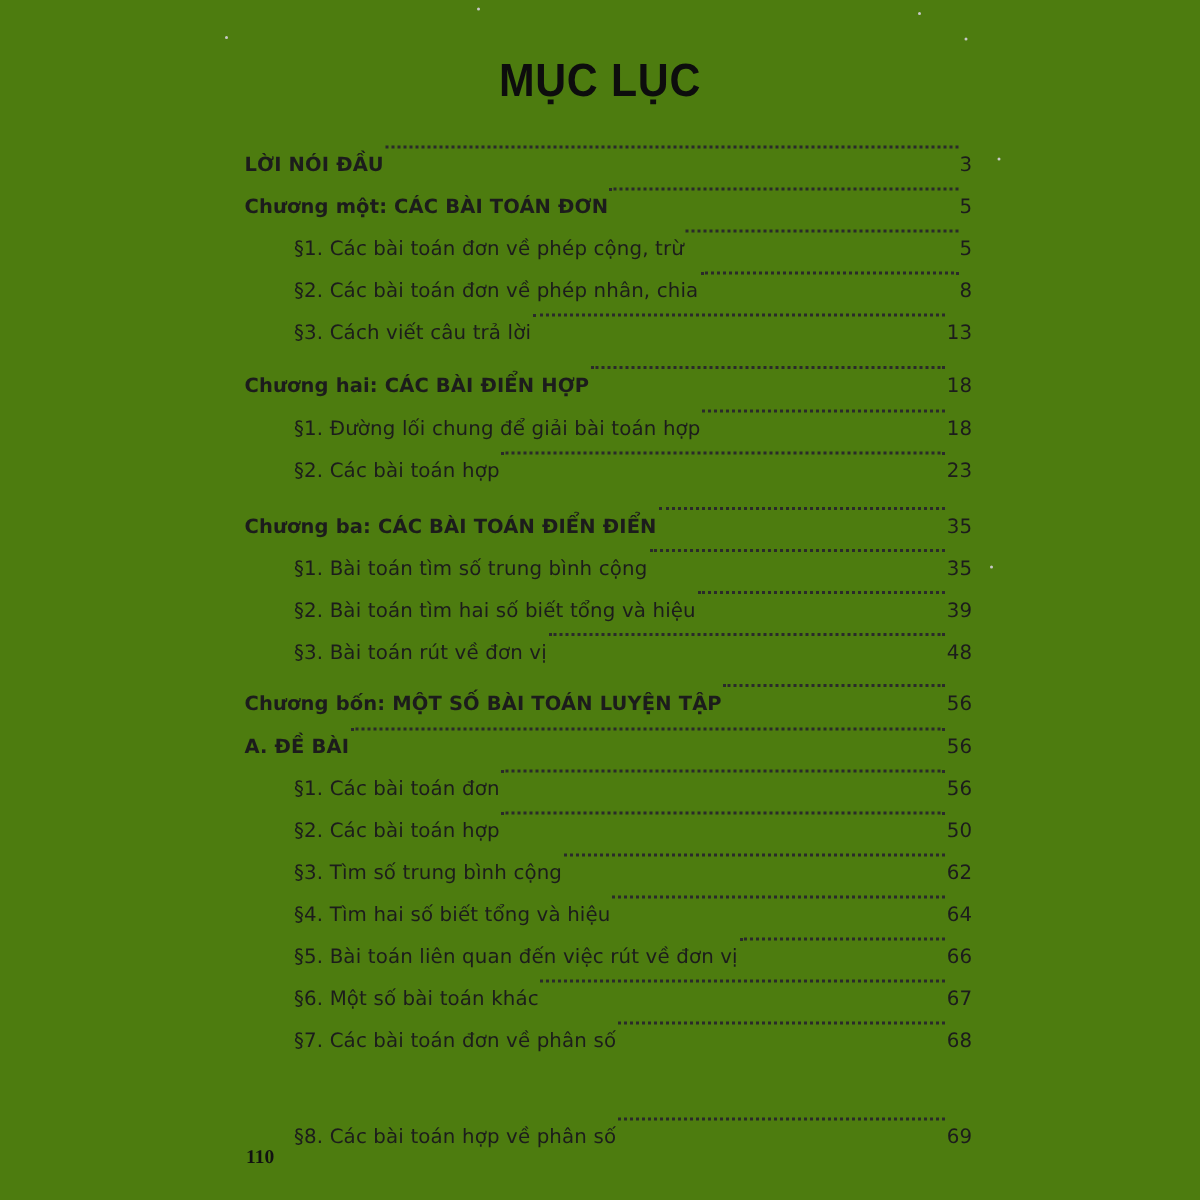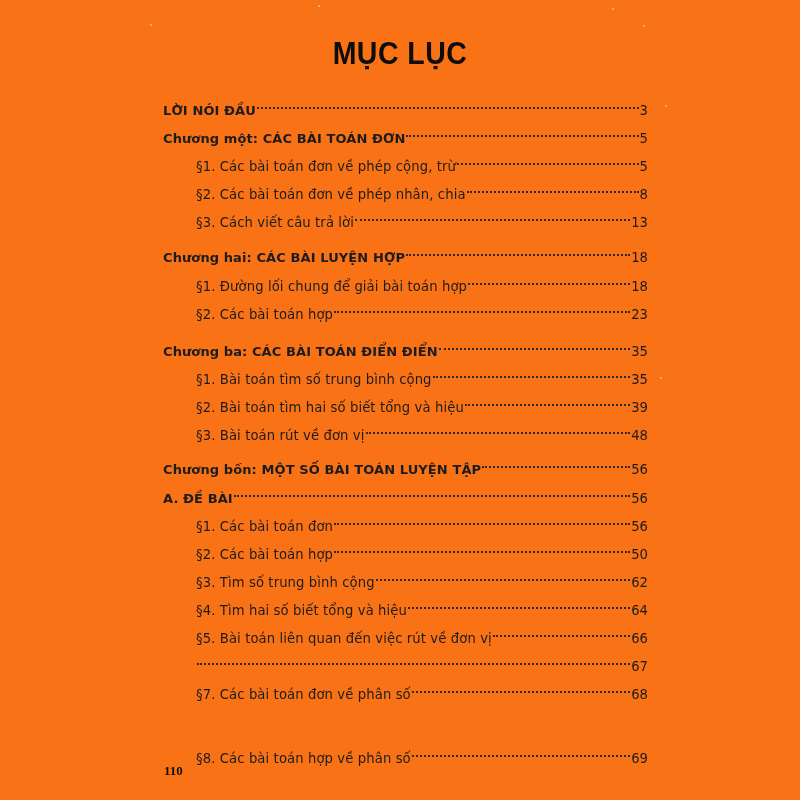--- a/index.html
+++ b/index.html
@@ -12,41 +12,41 @@
     height: 800px;
     position: relative;
     overflow: hidden;
     font-family: "DejaVu Sans", "Liberation Sans", sans-serif;
     color: #1a1a1a;
   }
   .page {
     position: absolute;
     left: 0; top: 0;
     width: 800px; height: 800px;
-    background: #f97316;
+    background: #4d7c0f;
   }
   .title {
     position: absolute;
     left: 0; width: 800px;
     top: 36px;
     text-align: center;
     font-family: "Liberation Sans", sans-serif;
     font-weight: bold;
     font-size: 31px;
     letter-spacing: 0.5px;
     color: #0d0d0d;
     transform: scaleX(0.92);
   }
   .toc-row {
     position: absolute;
     left: 163px;
     width: 485px;
     height: 22px;
     display: flex;
-    align-items: center;
+    align-items: flex-start;
     font-size: 13.2px;
     line-height: 22px;
     white-space: nowrap;
   }
   .toc-row.sub {
     left: 196px;
     width: 452px;
   }
   .toc-row.head .toc-label {
     font-weight: bold;
@@ -121,21 +121,21 @@
       <span class="toc-page">8</span>
     </div>
 
     <div class="toc-row sub" style="top:212px">
       <span class="toc-label">§3. Cách viết câu trả lời</span>
       <span class="toc-leader"></span>
       <span class="toc-page">13</span>
     </div>
 
     <div class="toc-row head" style="top:247px">
-      <span class="toc-label">Chương hai: CÁC BÀI LUYỆN HỢP</span>
+      <span class="toc-label">Chương hai: CÁC BÀI ĐIỂN HỢP</span>
       <span class="toc-leader"></span>
       <span class="toc-page">18</span>
     </div>
 
     <div class="toc-row sub" style="top:276px">
       <span class="toc-label">§1. Đường lối chung để giải bài toán hợp</span>
       <span class="toc-leader"></span>
       <span class="toc-page">18</span>
     </div>
 
@@ -205,20 +205,21 @@
       <span class="toc-page">64</span>
     </div>
 
     <div class="toc-row sub" style="top:628px">
       <span class="toc-label">§5. Bài toán liên quan đến việc rút về đơn vị</span>
       <span class="toc-leader"></span>
       <span class="toc-page">66</span>
     </div>
 
     <div class="toc-row sub" style="top:656px">
+      <span class="toc-label">§6. Một số bài toán khác</span>
       <span class="toc-leader"></span>
       <span class="toc-page">67</span>
     </div>
 
     <div class="toc-row sub" style="top:684px">
       <span class="toc-label">§7. Các bài toán đơn về phân số</span>
       <span class="toc-leader"></span>
       <span class="toc-page">68</span>
     </div>
 

